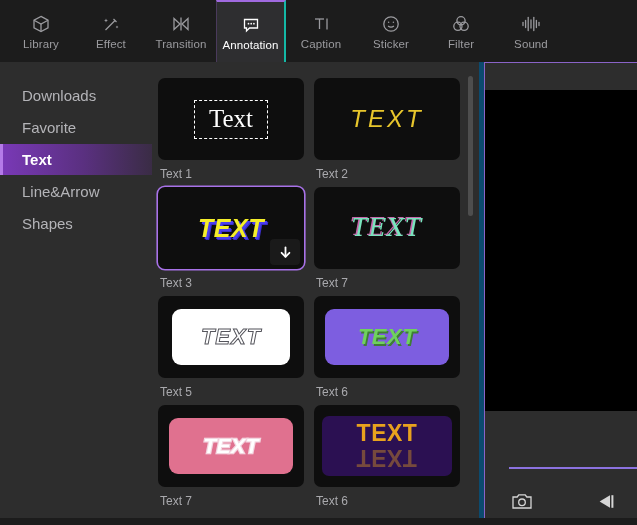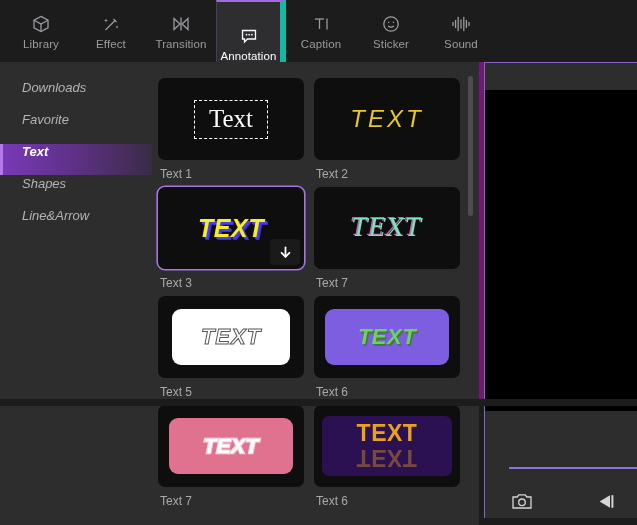--- a/index.html
+++ b/index.html
@@ -4,59 +4,58 @@
 <title>Video Editor — Annotation / Text</title>
 <style>
   * { box-sizing: border-box; margin: 0; padding: 0; }
   html, body {
     width: 637px; height: 525px;
     overflow: hidden;
     background: #1c1c1c;
     font-family: "Liberation Sans", sans-serif;
     -webkit-font-smoothing: antialiased;
   }
-  #app { position: relative; width: 637px; height: 406px; background: #701a75; }
+  #app { position: relative; width: 637px; height: 525px; background: #0c4a6e; }
 
   
   .toolbar {
     position: absolute; top: 0; left: 0; width: 637px; height: 62px;
     background: #1c1c1c;
     display: flex; align-items: stretch;
   }
   .tool {
     width: 70px; height: 62px;
     display: flex; flex-direction: column; align-items: center; justify-content: center;
     gap: 4px;
     cursor: pointer;
     position: relative;
     color: #9b9b9f;
     flex: 0 0 auto;
   }
   .tool:first-child { margin-left: 6px; }
   .tool .ticon { height: 22px; display: flex; align-items: flex-end; justify-content: center; }
   .tool .tlabel { font-size: 11.5px; letter-spacing: .1px; white-space: nowrap; }
   .tool.active { background: #2e2e30; color: #ffffff; border-top: 2px solid #a06ae0;
-                 border-left: 1px solid #4a3a5c; border-right: 6px solid #14b8a6; justify-content: flex-end; }
+                 border-left: 1px solid #4a3a5c; border-right: 2px solid #14b8a6; }
   .tool.active .tlabel { color: #fff; }
   .tool.active svg { stroke: #ffffff; }
   .tool svg { stroke: #9b9b9f; fill: none; stroke-width: 1.3; }
 
   
   .categories {
     position: absolute; top: 62px; left: 0; width: 152px; height: 463px;
     background: #2d2d2d;
     padding-top: 18px;
   }
   .cat {
-    height: 31px; display: flex; 
+    height: 31px; display: flex; align-items: center;
     padding-left: 22px;
-    font-size: 13px; color: #b4b4b8;
+    font-size: 15px; color: #b4b4b8;
     cursor: pointer; margin-bottom: 1px;
     position: relative;
-    font-style: italic;
   }
   .cat.active {
     background: linear-gradient(90deg, #7a39b8 0%, #5a3080 55%, #3a2c45 100%);
     color: #ffffff; font-weight: bold;
   }
   .cat.active::before {
     content: ""; position: absolute; left: 0; top: 0; bottom: 0; width: 3px; background: #b47ae8;
   }
 
   
@@ -235,20 +234,30 @@
         <svg width="20" height="20" viewBox="0 0 20 20">
             <circle cx="10" cy="10" r="7.2"></circle>
             <circle cx="7.6" cy="8.2" r=".75" fill="#9b9b9f" stroke="none"></circle>
             <circle cx="12.4" cy="8.2" r=".75" fill="#9b9b9f" stroke="none"></circle>
             <path d="M7.1 12 q2.9 2.4 5.8 0"></path>
           </svg>
       </span>
       <span class="tlabel">Sticker</span>
     </div>
 
+    <div class="tool">
+      <span class="ticon">
+        <svg width="20" height="20" viewBox="0 0 20 20">
+            <circle cx="10" cy="6.8" r="4.1"></circle>
+            <circle cx="6.9" cy="12.3" r="4.1"></circle>
+            <circle cx="13.1" cy="12.3" r="4.1"></circle>
+          </svg>
+      </span>
+      <span class="tlabel">Filter</span>
+    </div>
 
     <div class="tool">
       <span class="ticon">
         <svg width="22" height="20" viewBox="0 0 22 20" stroke-linecap="round">
             <path d="M3 8.5 v3"></path>
             <path d="M5.6 6.5 v7"></path>
             <path d="M8.2 3.5 v13"></path>
             <path d="M11 6 v8"></path>
             <path d="M13.8 3.5 v13"></path>
             <path d="M16.4 6.5 v7"></path>
@@ -265,24 +274,24 @@
     <div class="cat">
       <span>Downloads</span>
     </div>
     <div class="cat">
       <span>Favorite</span>
     </div>
     <div class="cat active">
       <span>Text</span>
     </div>
     <div class="cat">
+      <span>Line&amp;Arrow</span>
+    </div>
+    <div class="cat">
       <span>Shapes</span>
-    </div>
-    <div class="cat">
-      <span>Line&amp;Arrow</span>
     </div>
   </div>
 
   <div class="grid-panel">
     <div class="grid">
 
       <div class="cell">
         <div class="thumb">
           <span class="t1">Text</span>
         </div>

